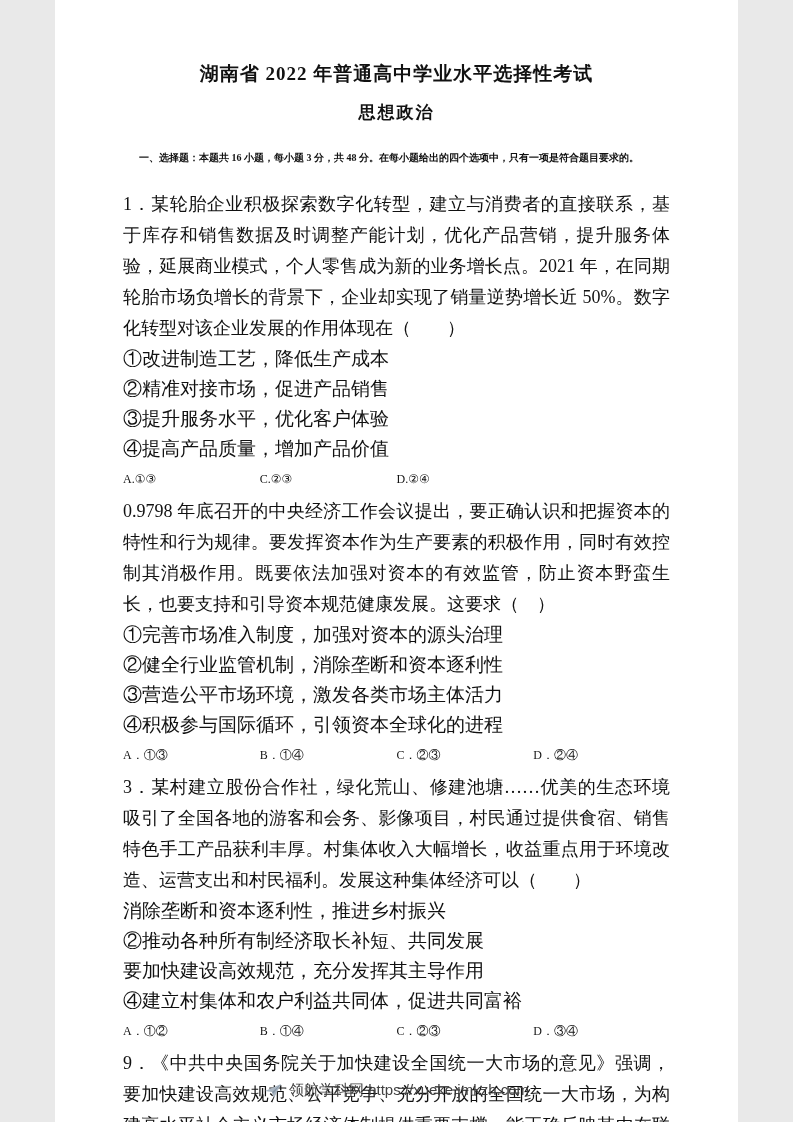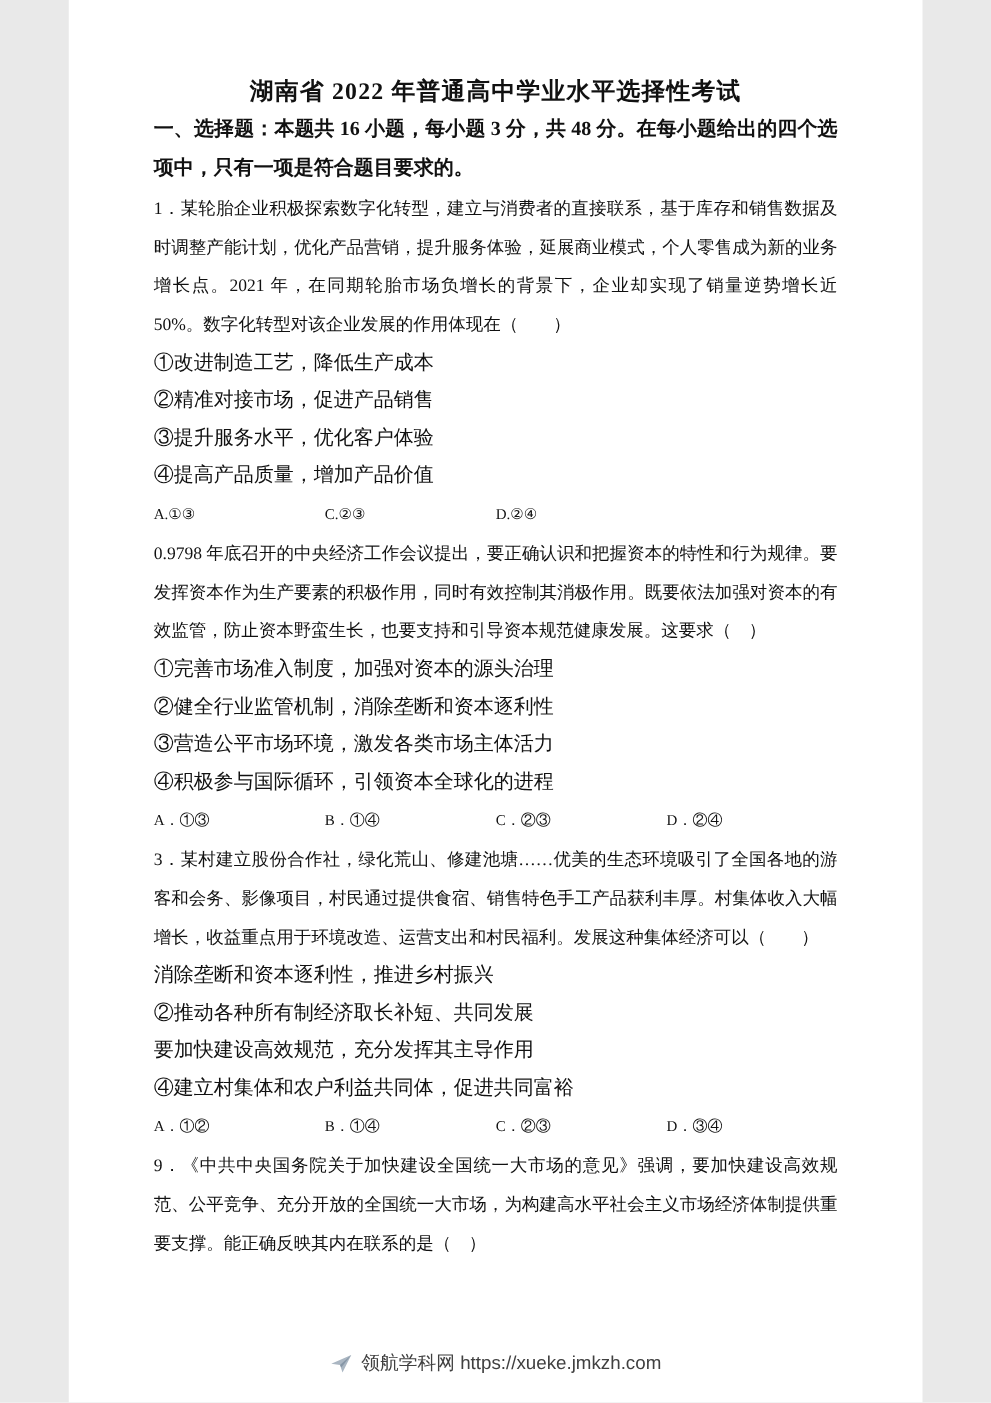--- a/index.html
+++ b/index.html
@@ -26,34 +26,34 @@
   .subject {
     font-size: 17px;
     font-weight: 700;
     text-align: center;
     margin: 12px 0 10px 0;
     line-height: 26px;
     letter-spacing: 2px;
   }
   .section-instructions {
     font-weight: 700;
-    font-size: 16px;
+    font-size: 10px;
     line-height: 31px;
     text-align: justify;
-    margin: 0;
+    margin: 16px;
   }
   .question { margin-top: 2px; }
   .stem {
-    font-size: 14px;
+    font-size: 18px;
     line-height: 31px;
     text-align: justify;
     margin: 0;
   }
   .choice {
-    font-size: 16px;
+    font-size: 19px;
     line-height: 30px;
     margin: 0;
   }
   .options {
     display: flex;
     font-size: 12px;
     line-height: 30px;
   }
   .options .opt { flex: 0 0 25%; }
   .footer {
@@ -70,20 +70,21 @@
     font-family: "Liberation Sans", "DejaVu Sans", sans-serif;
   }
   .logo-icon { width: 18px; height: 18px; display: inline-block; }
 </style>
 </head>
 <body>
 
 <div class="page">
 
   <h1 class="title">湖南省 2022 年普通高中学业水平选择性考试</h1>
+  <h2 class="subject">思想政治</h2>
 
   <p class="section-instructions">一、选择题：本题共 16 小题，每小题 3 分，共 48 分。在每小题给出的四个选项中，只有一项是符合题目要求的。</p>
 
   <div class="question">
     <p class="stem">1．某轮胎企业积极探索数字化转型，建立与消费者的直接联系，基于库存和销售数据及时调整产能计划，优化产品营销，提升服务体验，延展商业模式，个人零售成为新的业务增长点。2021 年，在同期轮胎市场负增长的背景下，企业却实现了销量逆势增长近 50%。数字化转型对该企业发展的作用体现在（　　）</p>
     <p class="choice">①改进制造工艺，降低生产成本</p>
     <p class="choice">②精准对接市场，促进产品销售</p>
     <p class="choice">③提升服务水平，优化客户体验</p>
     <p class="choice">④提高产品质量，增加产品价值</p>
     <div class="options">

